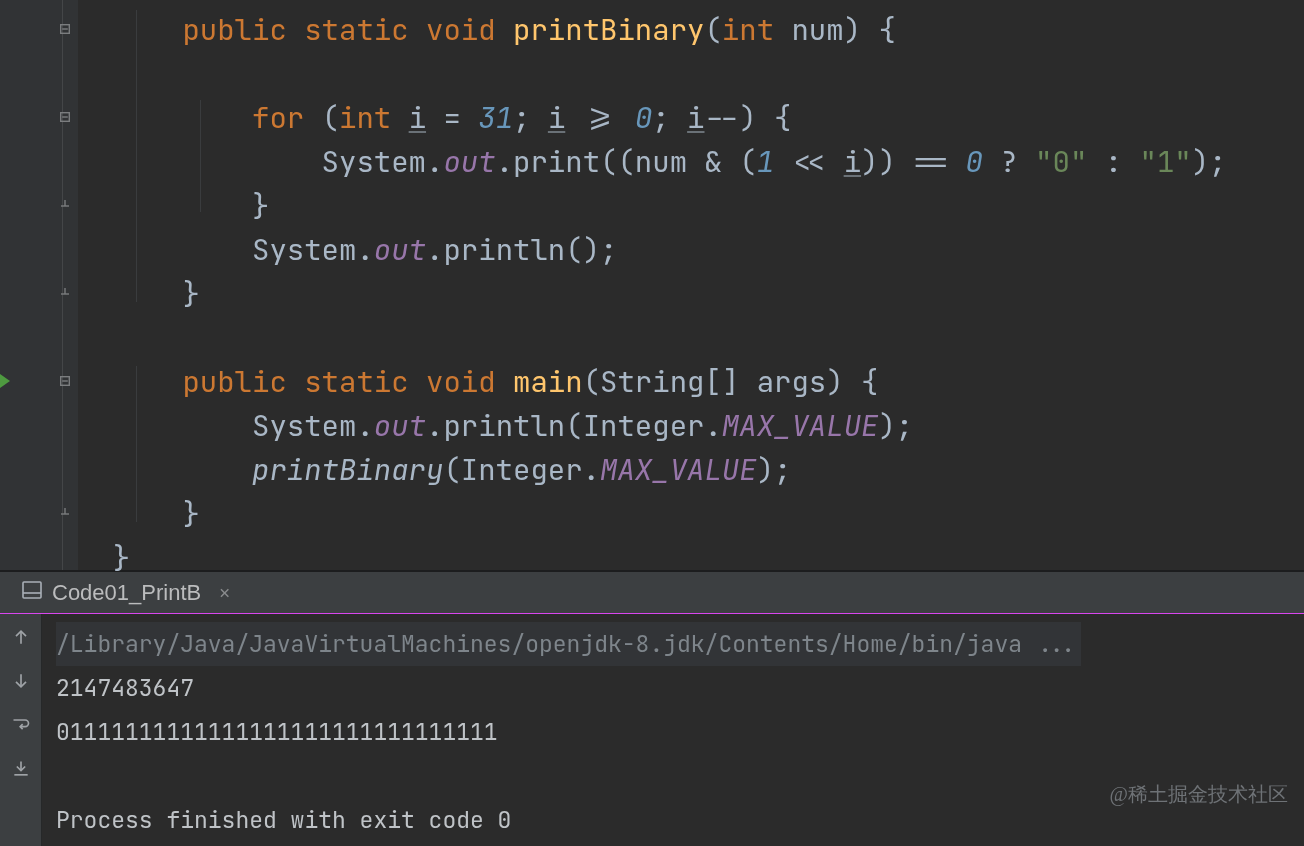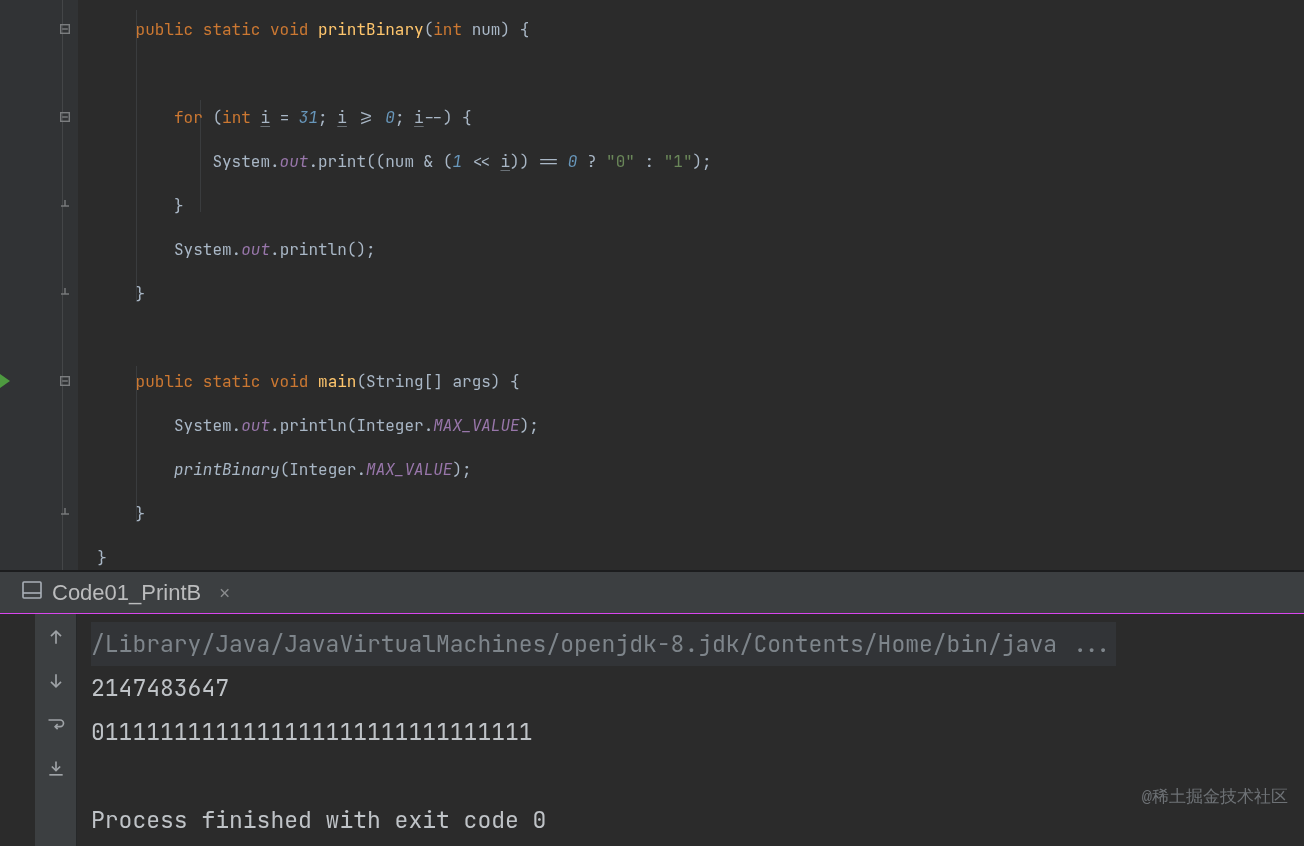--- a/index.html
+++ b/index.html
@@ -55,21 +55,21 @@
     left: 0px;
     width: 0;
     height: 0;
     border-top: 7px solid transparent;
     border-bottom: 7px solid transparent;
     border-left: 10px solid #4e9a40;
   }
   .code {
     flex: 1;
     padding-top: 6px;
-    font-size: 16px;
+    font-size: 29px;
     line-height: 44px;
     white-space: pre;
     padding-left: 8px;
     color: #a9b7c6;
     position: relative;
   }
   .indent-guide {
     position: absolute;
     width: 1px;
     background: #3a3c3e;
@@ -115,21 +115,20 @@
   }
   .run-tab-close {
     color: #888a8c;
     font-size: 18px;
     margin-left: 8px;
     cursor: pointer;
   }
   .run-body {
     flex: 1;
     display: flex;
-    margin-left: 35px;
   }
   .run-toolbar {
     width: 42px;
     background: #3c3f41;
     display: flex;
     flex-direction: column;
     align-items: center;
     padding-top: 12px;
     gap: 22px;
     border-right: 1px solid #262829;
@@ -156,22 +155,22 @@
     color: #7e858b;
     background: #323437;
     display: inline-block;
     padding: 0 4px 0 0;
   }
   .watermark {
     position: absolute;
     right: 16px;
     bottom: 38px;
     color: #6e7276;
-    font-size: 17px;
-    font-family: Liberation Mono, monospace;
+    font-size: 20px;
+    font-family: Liberation Serif, serif;
     margin-left: 42px;
   }
 </style>
 </head>
 <body>
 
 <div class="app">
 
   <div class="editor-area">
     <div class="gutter">

